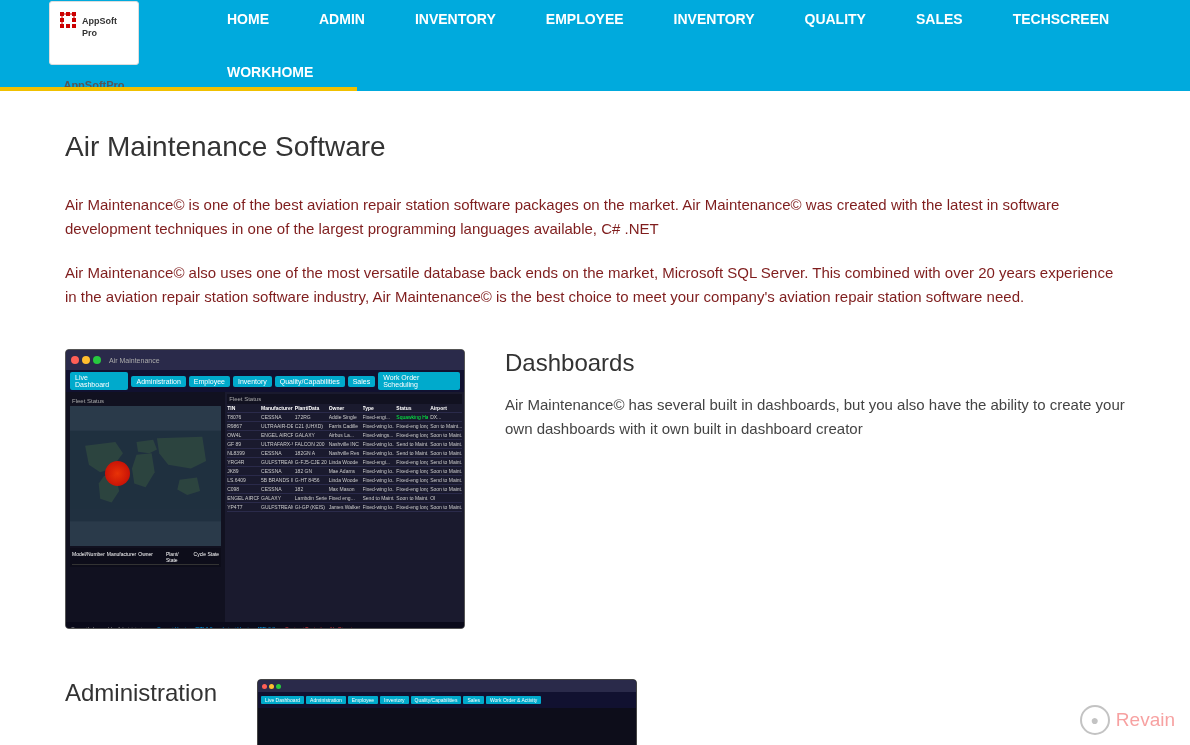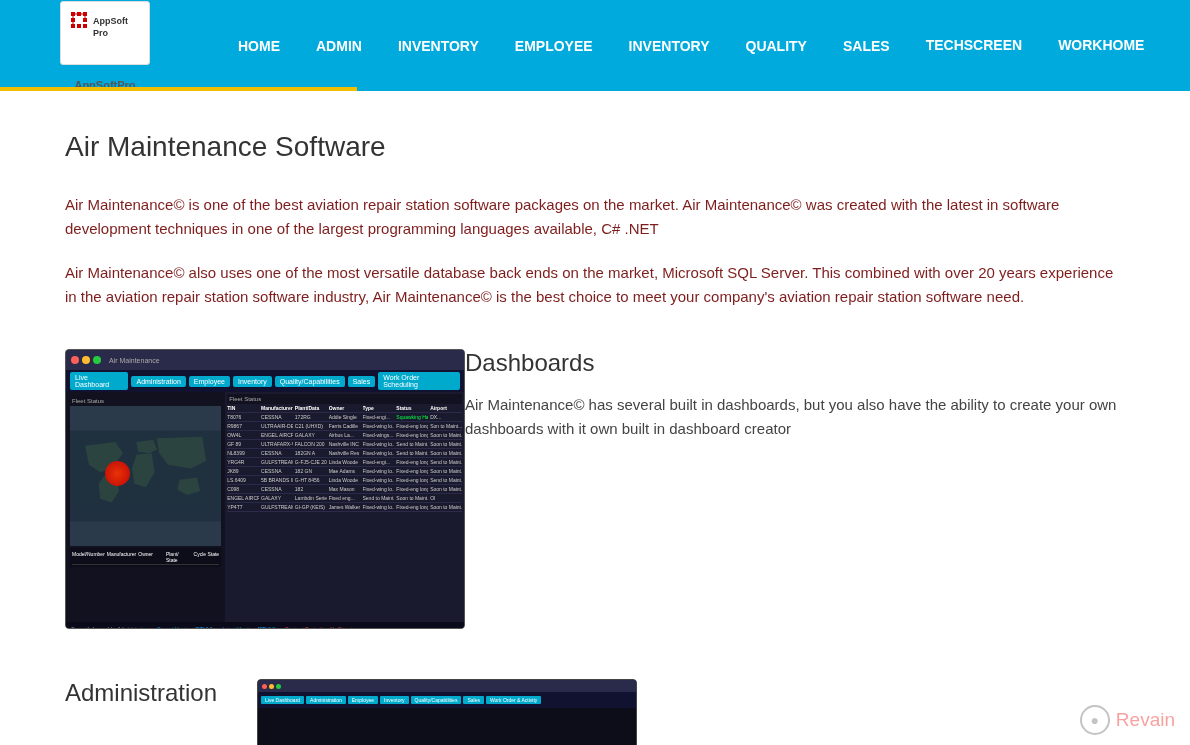--- a/index.html
+++ b/index.html
@@ -4,21 +4,21 @@
   <style>
     * { margin: 0; padding: 0; box-sizing: border-box; }
     body { font-family: Arial, sans-serif; background: #fff; color: #333; }
 
     
     .navbar {
       background: #00aadd;
       display: flex;
       align-items: center;
       min-height: 91px;
-      padding: 0 20px;
+      padding: 0 9px;
       position: relative;
     }
     .navbar::after {
       content: '';
       position: absolute;
       bottom: 0; left: 0; right: 0;
       height: 4px;
       background: linear-gradient(to right, #f0c000 0%, #f0c000 30%, #00aadd 30%);
     }
     .logo-area {
@@ -31,21 +31,21 @@
     .logo-text {
       font-size: 11px;
       color: #555;
       font-weight: bold;
       margin-top: 14px;
     }
     .nav-links {
       display: flex;
       align-items: center;
       flex-wrap: wrap;
-      gap: 0;
+      gap: 14px;
     }
     .nav-item {
       color: #fff;
       font-weight: bold;
       font-size: 14px;
       padding: 10px 18px;
       cursor: pointer;
       text-decoration: none;
       white-space: nowrap;
       display: flex;
@@ -80,20 +80,21 @@
 
     .intro-text {
       font-size: 15px;
       line-height: 1.6;
       color: #7f1d1d;
       margin-bottom: 20px;
     }
 
     .section-row {
       display: flex;
+      gap: 40px;
       align-items: flex-start;
       margin-top: 40px;
     }
 
     .section-image {
       flex: 0 0 400px;
       max-width: 400px;
     }
 
     .screenshot-placeholder {

